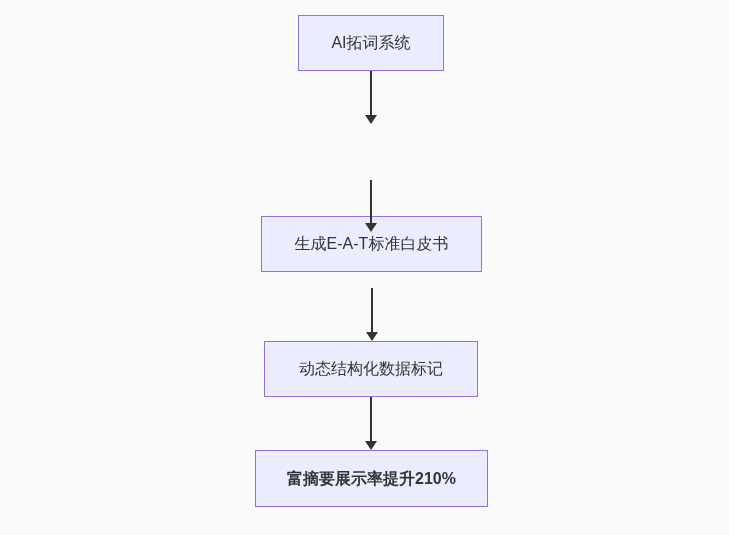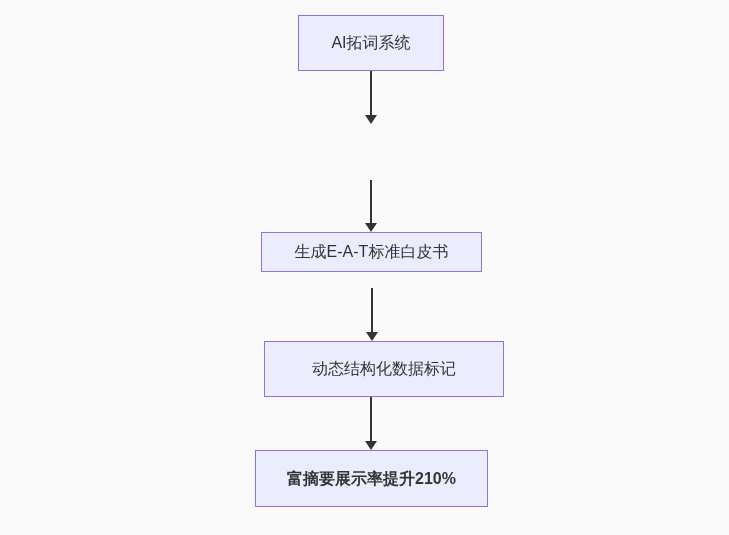--- a/index.html
+++ b/index.html
@@ -42,24 +42,24 @@
     border-top: 9px solid var(--edge-color, #333333);
   }
 </style>
 </head>
 <body>
 
 <div id="canvas" style="width: 729px; height: 535px; --bg: #fafafa; --node-fill: #ECECFF; --node-border: #9370DB; --node-text: #333333; --edge-color: #333333;">
     <div class="flow-node" style="left: 298px; top: 15px; width: 146px; height: 56px;">
       <span class="node-label">AI拓词系统</span>
     </div>
-    <div class="flow-node" style="left: 261px; top: 232px; width: 221px; height: 40px;">
+    <div class="flow-node" style="left: 261px; top: 216px; width: 221px; height: 56px;">
       <span class="node-label">生成E-A-T标准白皮书</span>
     </div>
-    <div class="flow-node" style="left: 264px; top: 341px; width: 240px; height: 56px;">
+    <div class="flow-node" style="left: 264px; top: 341px; width: 214px; height: 56px;">
       <span class="node-label">动态结构化数据标记</span>
     </div>
     <div class="flow-node" style="left: 255px; top: 450px; width: 233px; height: 57px; font-weight: bold;">
       <span class="node-label">富摘要展示率提升210%</span>
     </div>
     <div class="flow-edge-line" style="left: 370px; top: 71px; height: 45px;"></div>
     <div class="flow-edge-arrowhead" style="left: 365px; top: 115px;"></div>
     <div class="flow-edge-line" style="left: 370px; top: 180px; height: 44px;"></div>
     <div class="flow-edge-arrowhead" style="left: 365px; top: 223px;"></div>
     <div class="flow-edge-line" style="left: 371px; top: 288px; height: 45px;"></div>

